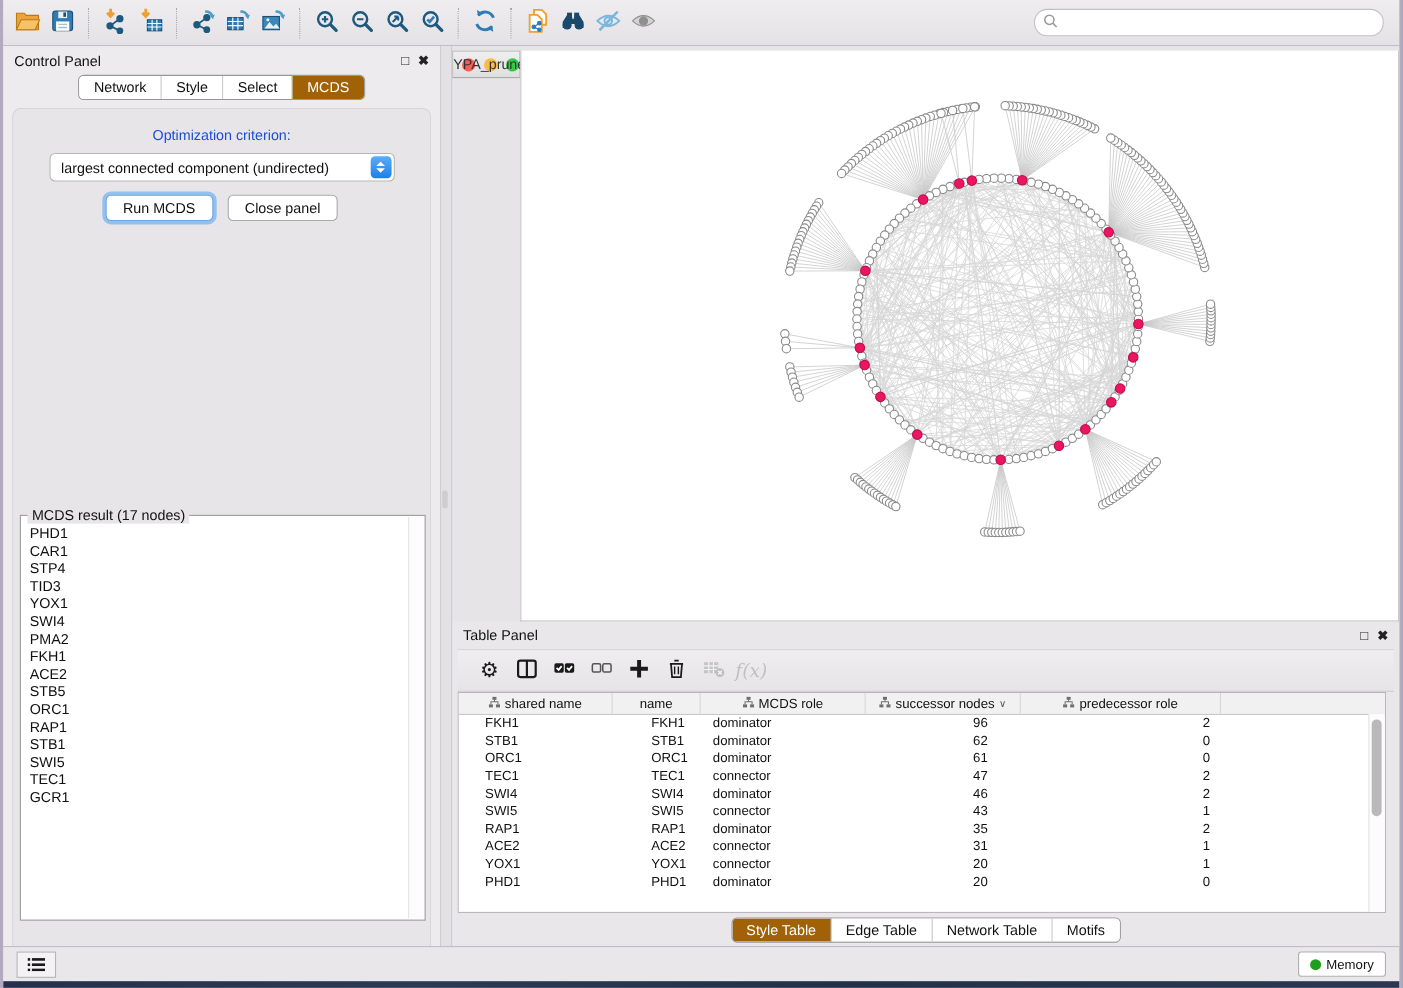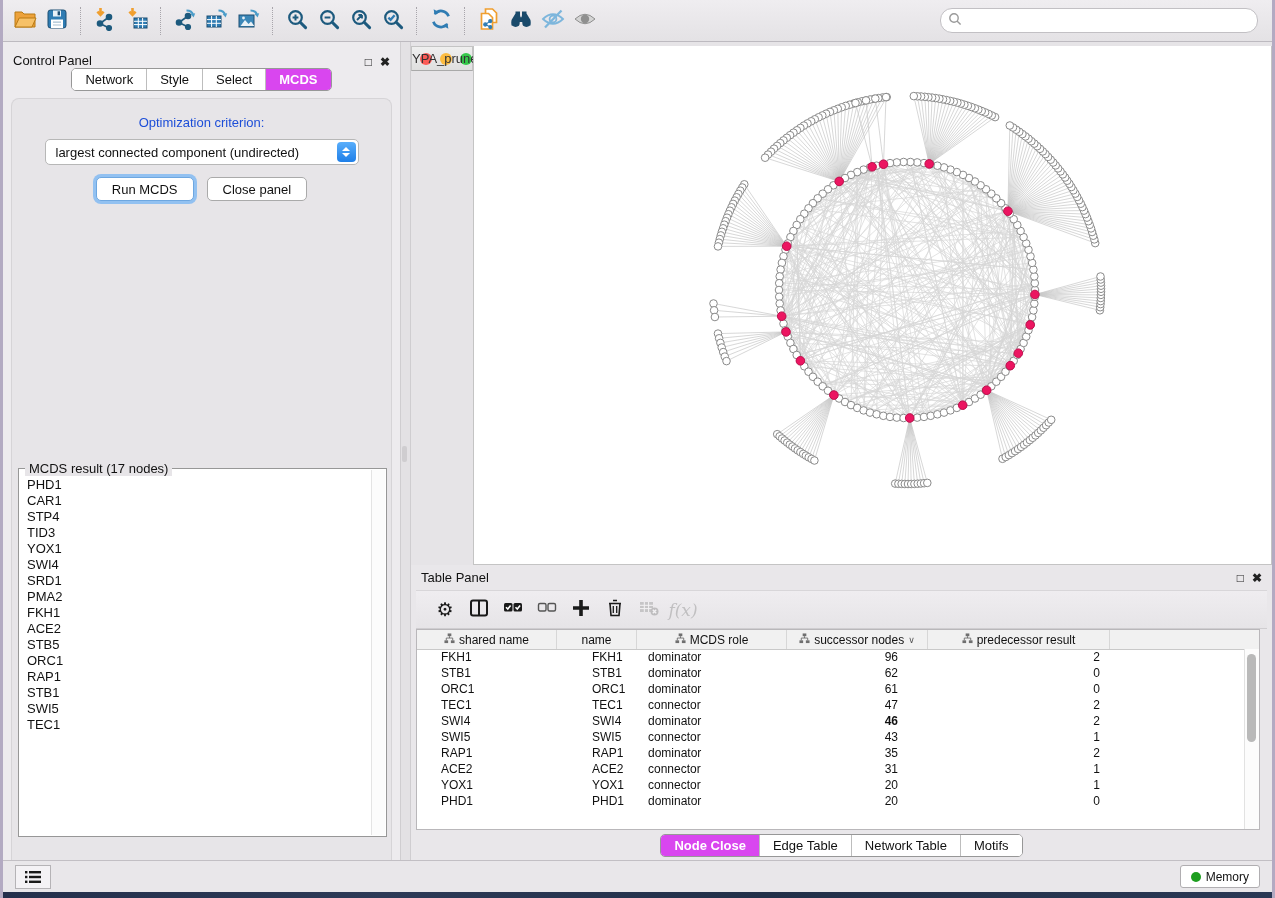--- a/index.html
+++ b/index.html
@@ -13,29 +13,29 @@
   .tb-btn svg{width:24px;height:24px;}
   .tb-sep{width:1px;height:28px;border-left:1px dotted #a8a5ab;margin:0 7px;}
   .searchbox{margin-left:auto;margin-right:8px;position:relative;}
   .searchbox input{width:282px;height:23px;border:1px solid #c2c0c4;border-radius:12px;background:#fff;
     padding:0 8px 0 26px;font-size:12px;outline:none;}
   .searchbox .mag{position:absolute;left:8px;top:4px;width:14px;height:14px;}
   
   .main{flex:1 1 auto;display:flex;min-height:0;}
   
   .cp{width:397px;flex:0 0 397px;background:#edebee;position:relative;}
-  .cp-header{height:26px;display:flex;align-items:flex-end;padding:0 10px;font-size:13px;color:#111;}
+  .cp-header{height:26px;display:flex;align-items:center;padding:0 10px;font-size:13px;color:#111;}
   .panel-btns{margin-left:auto;display:flex;gap:8px;font-size:12px;color:#222;}
   .panel-btns .pb{cursor:default;line-height:1;}
   .pb.close{font-weight:bold;}
   .segtabs{display:flex;justify-content:center;}
   .seg{display:flex;border:1px solid #979797;border-radius:5px;overflow:hidden;background:#fff;}
   .seg .tab{padding:3px 13px;font-size:13px;color:#111;background:#fff;border-right:1px solid #bdbdbd;}
   .seg .tab:last-child{border-right:none;}
-  .seg .tab.active{background:#d946ef;color:#fff;font-weight:bold;}
+  .seg .tab.active{background:#a16207;color:#fff;}
   .cp-body{position:absolute;left:8px;right:8px;top:56px;bottom:0;background:#e7e5e8;
     border-radius:8px 8px 0 0;border:1px solid #d6d4d7;border-bottom:none;}
   .opt-label{text-align:center;margin-top:16px;font-size:13px;color:#1d4ed8;}
   .selectrow{width:312px;margin:9px auto 0;height:24px;background:#fff;border:1px solid #b7b7b7;border-radius:5px;
     display:flex;align-items:center;position:relative;}
   .selectrow .val{flex:1;font-size:13px;padding-left:10px;color:#111;white-space:nowrap;overflow:hidden;}
   .stepper{width:19px;height:20px;margin-right:2px;border-radius:4px;background:linear-gradient(#59aefb,#1f7fe8);
     display:flex;flex-direction:column;align-items:center;justify-content:center;gap:2px;}
   .stepper i{width:0;height:0;border-left:4px solid transparent;border-right:4px solid transparent;}
   .stepper .up{border-bottom:4px solid #fff;}
@@ -282,30 +282,30 @@
         </div>
         <div class="result-group">
           <span class="result-legend">MCDS result (17 nodes)</span>
           <div class="result-list" id="mcds-list">
               <div>PHD1</div>
               <div>CAR1</div>
               <div>STP4</div>
               <div>TID3</div>
               <div>YOX1</div>
               <div>SWI4</div>
-              <div>SRD1</div>
               <div>PMA2</div>
               <div>FKH1</div>
               <div>ACE2</div>
               <div>STB5</div>
               <div>ORC1</div>
               <div>RAP1</div>
               <div>STB1</div>
               <div>SWI5</div>
               <div>TEC1</div>
+              <div>GCR1</div>
             </div>
           <div class="result-scroll"></div>
         </div>
       </div>
     </div>
 
     <div class="vsplit">
         <div class="grip"></div>
       </div>
 
@@ -1356,21 +1356,21 @@
               </span>
               <span class="th" style="width:182px">
                 <span><svg class="treeicon" viewBox="0 0 12 12">
                     <g fill="#6f6f6f">
                       <rect x="4" y="0.5" width="4" height="3"></rect>
                       <rect x="0.5" y="8" width="4" height="3"></rect>
                       <rect x="7.5" y="8" width="4" height="3"></rect>
                     </g>
                     <path d="M6 3.5v2M2.5 8V5.5h7V8" stroke="#6f6f6f" fill="none"></path>
                   </svg></span>
-                <span>predecessor result</span>
+                <span>predecessor role</span>
               </span>
             </div>
           <div class="tbl-body" id="tbl-body">
               <div class="tr">
                 <span class="td" style="width:140px;padding-left:24px;">FKH1</span>
                 <span class="td" style="width:80px;padding-left:35px;">FKH1</span>
                 <span class="td" style="width:150px;padding-left:11px;">dominator</span>
                 <span class="td" style="width:141px;text-align:right;padding-right:30px;">96</span>
                 <span class="td" style="width:182px;text-align:right;padding-right:10px;">2</span>
               </div>
@@ -1392,21 +1392,21 @@
                 <span class="td" style="width:140px;padding-left:24px;">TEC1</span>
                 <span class="td" style="width:80px;padding-left:35px;">TEC1</span>
                 <span class="td" style="width:150px;padding-left:11px;">connector</span>
                 <span class="td" style="width:141px;text-align:right;padding-right:30px;">47</span>
                 <span class="td" style="width:182px;text-align:right;padding-right:10px;">2</span>
               </div>
               <div class="tr">
                 <span class="td" style="width:140px;padding-left:24px;">SWI4</span>
                 <span class="td" style="width:80px;padding-left:35px;">SWI4</span>
                 <span class="td" style="width:150px;padding-left:11px;">dominator</span>
-                <span class="td" style="width:141px;text-align:right;padding-right:30px;font-weight:bold;">46</span>
+                <span class="td" style="width:141px;text-align:right;padding-right:30px;">46</span>
                 <span class="td" style="width:182px;text-align:right;padding-right:10px;">2</span>
               </div>
               <div class="tr">
                 <span class="td" style="width:140px;padding-left:24px;">SWI5</span>
                 <span class="td" style="width:80px;padding-left:35px;">SWI5</span>
                 <span class="td" style="width:150px;padding-left:11px;">connector</span>
                 <span class="td" style="width:141px;text-align:right;padding-right:30px;">43</span>
                 <span class="td" style="width:182px;text-align:right;padding-right:10px;">1</span>
               </div>
               <div class="tr">
@@ -1437,21 +1437,21 @@
                 <span class="td" style="width:141px;text-align:right;padding-right:30px;">20</span>
                 <span class="td" style="width:182px;text-align:right;padding-right:10px;">0</span>
               </div>
             </div>
           <div class="vscroll">
               <div class="thumb"></div>
             </div>
         </div>
         <div class="tp-tabs">
           <div class="seg" id="tp-tabs">
-              <span class="tab active">Node Close</span>
+              <span class="tab active">Style Table</span>
               <span class="tab">Edge Table</span>
               <span class="tab">Network Table</span>
               <span class="tab">Motifs</span>
             </div>
         </div>
       </div>
     </div>
   </div>
 
   <div class="statusbar">

